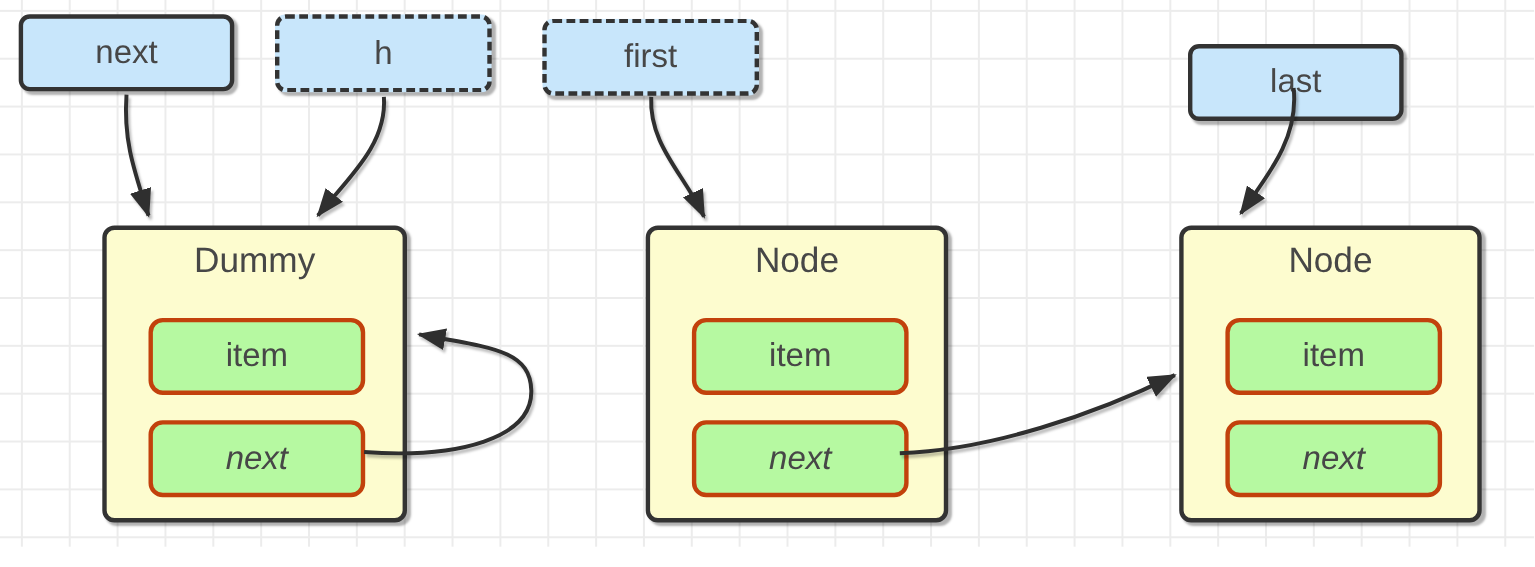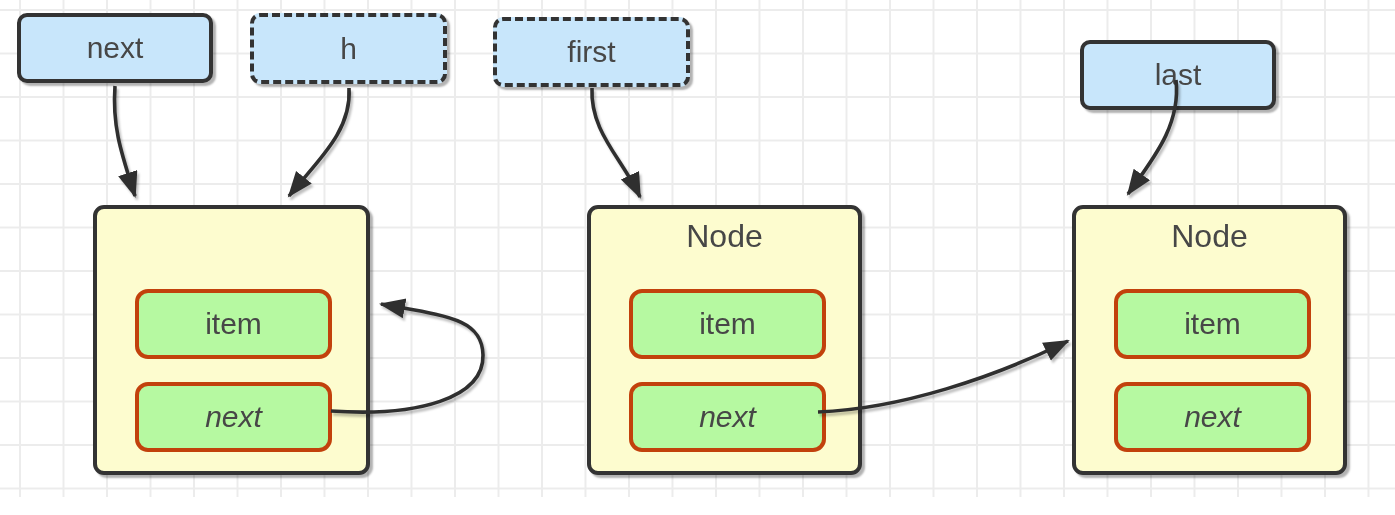--- a/index.html
+++ b/index.html
@@ -100,20 +100,21 @@
     <span>h</span>
   </div>
   <div class="pointer dashed" id="ptr-first">
     <span>first</span>
   </div>
   <div class="pointer" id="ptr-last">
     <span>last</span>
   </div>
 
   <div class="node" id="node-dummy">
+    <span class="node-title">Dummy</span>
     <div class="field f-item">
       <span>item</span>
     </div>
     <div class="field f-next">
       <span>next</span>
     </div>
   </div>
 
   <div class="node" id="node-mid">
     <span class="node-title">Node</span>

